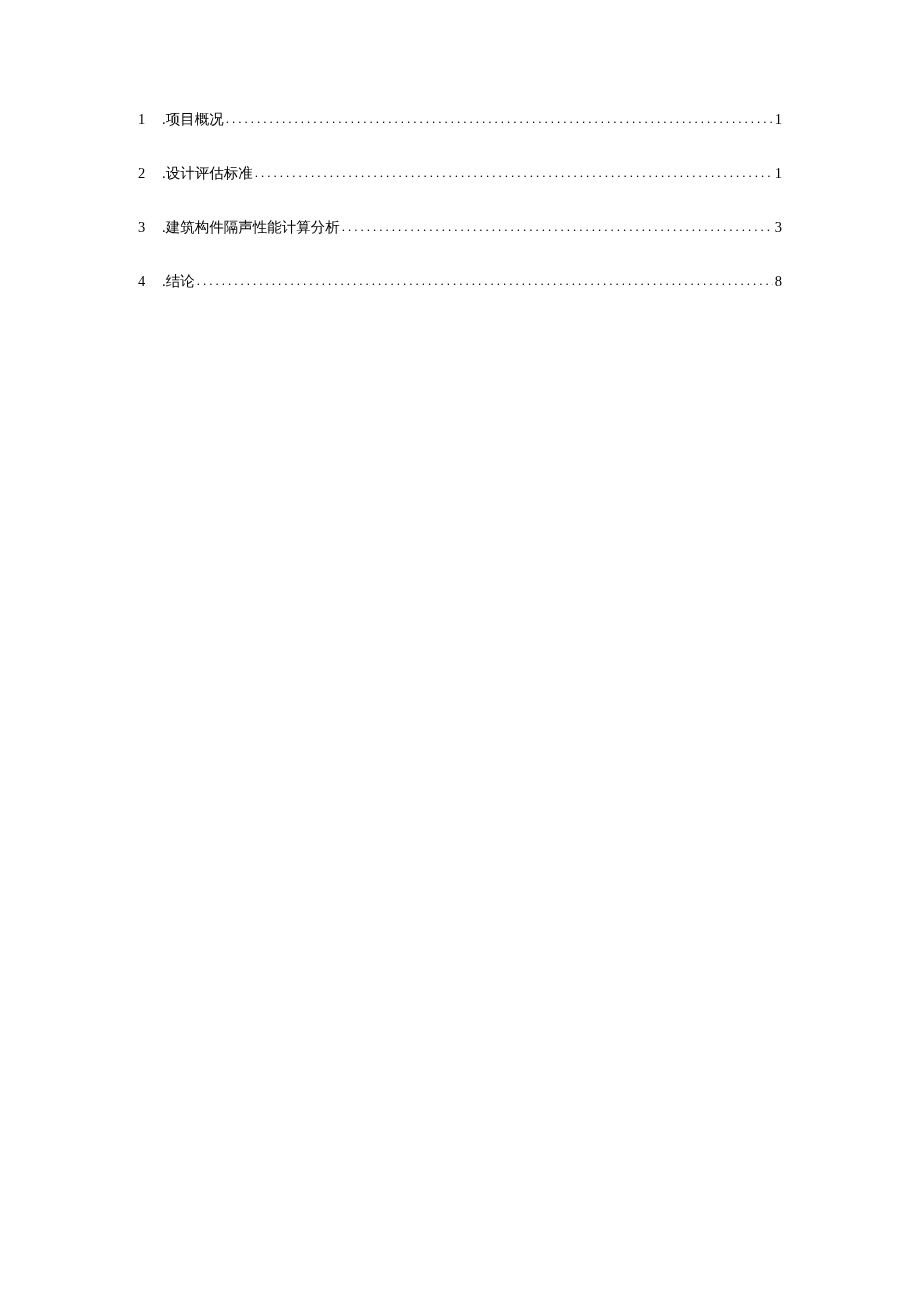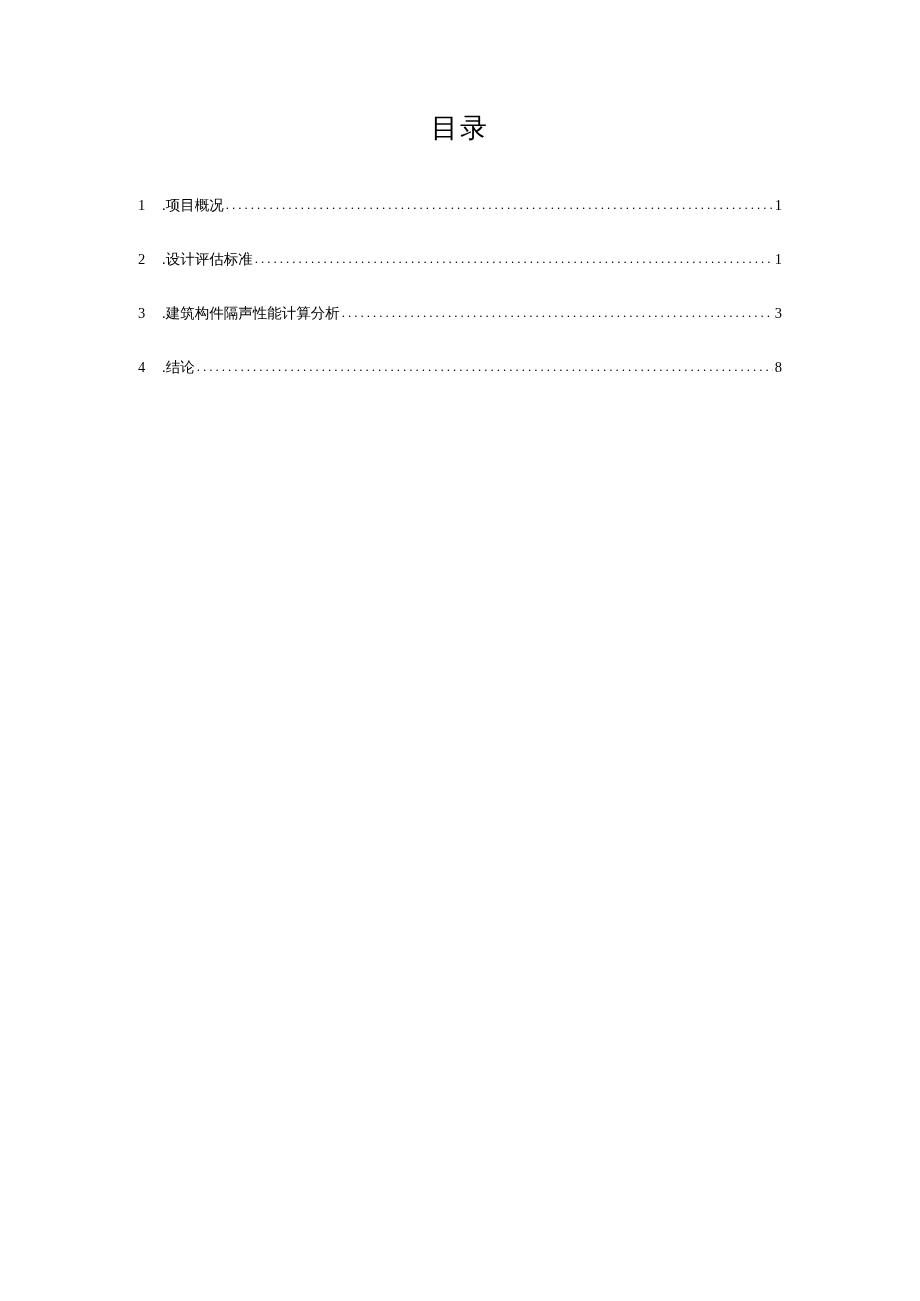--- a/index.html
+++ b/index.html
@@ -59,21 +59,20 @@
       content: ".....................................................................................................................................................";
     }
     .toc-page {
       flex-shrink: 0;
     }
   </style>
 </head>
 <body>
 
 <div class="page">
-  <h1 class="title">目录</h1>
   <div class="toc">
     <div class="toc-entry">
       <span class="toc-num">1</span>
       <span class="toc-dot-prefix">.</span>
       <span class="toc-label">项目概况</span>
       <span class="toc-leader"></span>
       <span class="toc-page">1</span>
     </div>
     <div class="toc-entry">
       <span class="toc-num">2</span>

